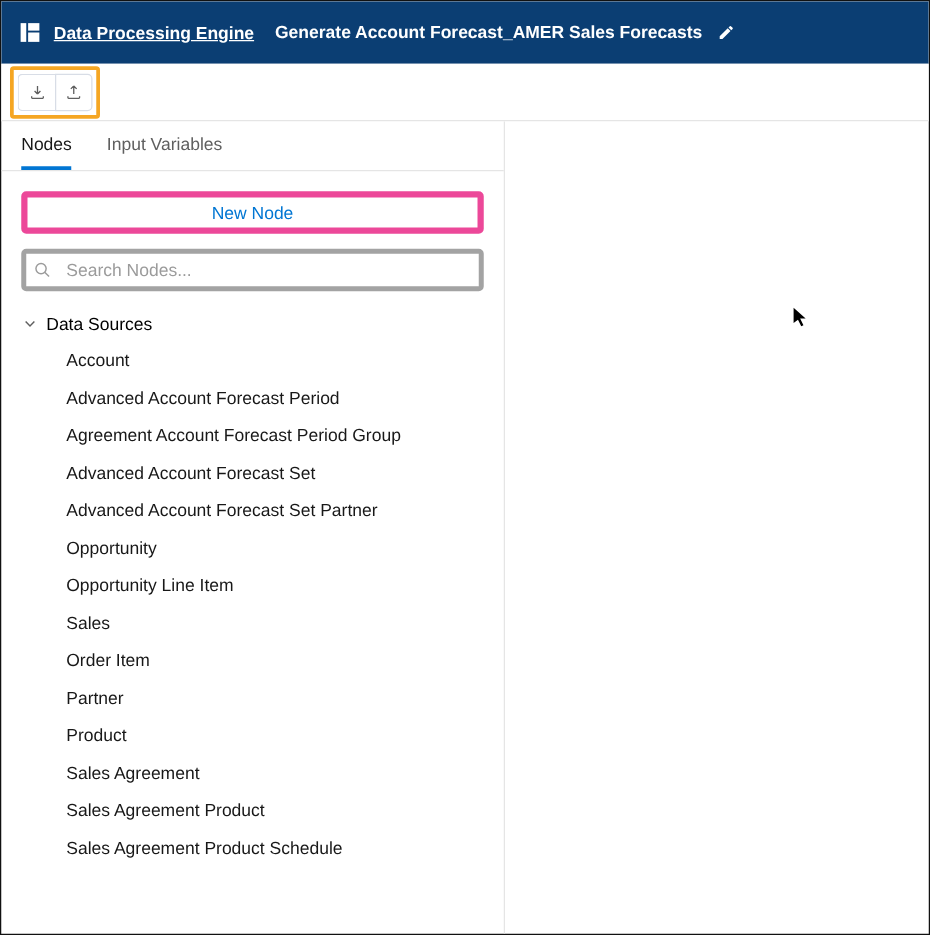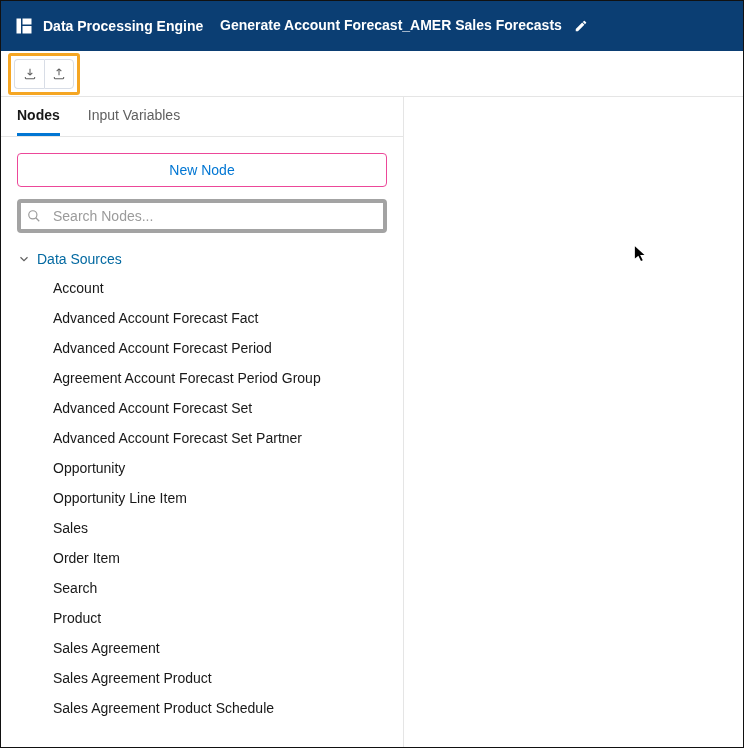--- a/index.html
+++ b/index.html
@@ -1,50 +1,50 @@
 <!DOCTYPE html>
 <html><head>
   <meta charset="utf-8">
   <style>
     * { box-sizing: border-box; margin: 0; padding: 0; }
     body { font-family: -apple-system, BlinkMacSystemFont, "Segoe UI", Helvetica, Arial, sans-serif; font-size: 14px; color: #181818; background: #fff; width: 744px; height: 748px; overflow: hidden; border: 1px solid #111; }
     
     .header { background: #0b3e73; height: 50px; display: flex; align-items: center; padding: 0 14px; }
-    .header-left { display: flex; align-items: center; gap: 10px; color: #fff; font-weight: 600; min-width: 205px; }
+    .header-left { display: flex; align-items: center; gap: 10px; color: #fff; font-weight: 600; min-width: 205px; text-decoration: underline; }
     .header-center { display: flex; align-items: flex-start; gap: 10px; color: #fff; font-weight: 600; }
     .logo-icon { width: 18px; height: 18px; fill: #fff; }
     .edit-icon-btn { display: inline-flex; align-items: center; justify-content: center; background: none; border: none; cursor: pointer; padding: 2px; }
     .edit-icon-btn svg { width: 14px; height: 14px; fill: #fff; }
     
     .toolbar { height: 46px; background: #fff; display: flex; align-items: center; padding: 0 16px; border-bottom: 1px solid #e5e5e5; position: relative; }
     .highlight-box { position: absolute; left: 7px; top: 50%; transform: translateY(-50%); border: 3px solid #f5a623; border-radius: 3px; padding: 3px; display: flex; }
     .tool-btn { width: 30px; height: 30px; border: 1px solid #d8dde6; background: #fff; display: flex; align-items: center; justify-content: center; cursor: pointer; }
     .tool-btn:first-child { border-top-left-radius: 4px; border-bottom-left-radius: 4px; border-right: none; }
     .tool-btn:last-child { border-top-right-radius: 4px; border-bottom-right-radius: 4px; }
     .tool-btn svg { width: 14px; height: 14px; stroke: #5f5f5f; stroke-width: 1.8; fill: none; }
     
     .body-area { display: flex; height: calc(748px - 50px - 46px - 2px); }
     .left-panel { width: 403px; border-right: 1px solid #e5e5e5; display: flex; flex-direction: column; }
     .right-panel { flex: 1; position: relative; }
     
     .tabs { display: flex; border-bottom: 1px solid #e5e5e5; padding: 0 16px; }
     .tab { padding: 10px 0; margin-right: 28px; font-size: 14px; color: #5f5f5f; cursor: pointer; border-bottom: 3px solid transparent; }
-    .tab.active { color: #181818; font-weight: 700; border-bottom-color: #0176d3; }
+    .tab.active { color: #181818; font-weight: 400; border-bottom-color: #0176d3; }
     
     .panel-content { padding: 16px; display: flex; flex-direction: column; gap: 12px; overflow: hidden; }
-    .new-node-btn { width: 100%; height: 34px; border: 1px solid #ec4899; border-radius: 4px; background: #fff; color: #0176d3; font-size: 14px; cursor: pointer; }
+    .new-node-btn { width: 100%; height: 34px; border: 5px solid #ec4899; border-radius: 4px; background: #fff; color: #0176d3; font-size: 14px; cursor: pointer; }
     .search-wrap { position: relative; }
     .search-input { width: 100%; height: 34px; border: 4px solid #a3a3a3; border-radius: 4px; padding: 0 10px 0 32px; font-size: 14px; color: #181818; outline: none; }
     .search-input::placeholder { color: #9b9b9b; }
     .search-icon { position: absolute; left: 10px; top: 50%; transform: translateY(-50%); width: 14px; height: 14px; stroke: #9b9b9b; stroke-width: 2; fill: none; }
     
     .tree { overflow-y: auto; }
     .tree-group-header { display: flex; align-items: center; gap: 6px; padding: 6px 0; cursor: pointer; }
     .chevron { width: 14px; height: 14px; stroke: #5f5f5f; stroke-width: 2; fill: none; }
-    .group-label { font-size: 14px; color: #0369a1; }
+    .group-label { font-size: 14px; color: #000000; }
     .tree-items { margin-left: 36px; }
     .tree-item { padding: 7px 0; font-size: 14px; color: #181818; cursor: pointer; }
     
     .cursor-ptr { position: absolute; top: 148px; left: 230px; width: 14px; height: 18px; }
   </style>
 </head>
 <body>
 
 <div class="header">
   <div class="header-left">
@@ -97,30 +97,29 @@
       </div>
       <div class="tree">
         <div class="tree-group-header">
           <svg class="chevron" viewBox="0 0 24 24">
               <polyline points="6 9 12 15 18 9"></polyline>
             </svg>
           <span class="group-label">Data Sources</span>
         </div>
         <div class="tree-items" id="tree-items">
             <div class="tree-item">Account</div>
-            <div class="tree-item">Advanced Account Forecast Fact</div>
             <div class="tree-item">Advanced Account Forecast Period</div>
             <div class="tree-item">Agreement Account Forecast Period Group</div>
             <div class="tree-item">Advanced Account Forecast Set</div>
             <div class="tree-item">Advanced Account Forecast Set Partner</div>
             <div class="tree-item">Opportunity</div>
             <div class="tree-item">Opportunity Line Item</div>
             <div class="tree-item">Sales</div>
             <div class="tree-item">Order Item</div>
-            <div class="tree-item">Search</div>
+            <div class="tree-item">Partner</div>
             <div class="tree-item">Product</div>
             <div class="tree-item">Sales Agreement</div>
             <div class="tree-item">Sales Agreement Product</div>
             <div class="tree-item">Sales Agreement Product Schedule</div>
           </div>
       </div>
     </div>
   </div>
   <div class="right-panel">
     <svg class="cursor-ptr" viewBox="0 0 16 20">

